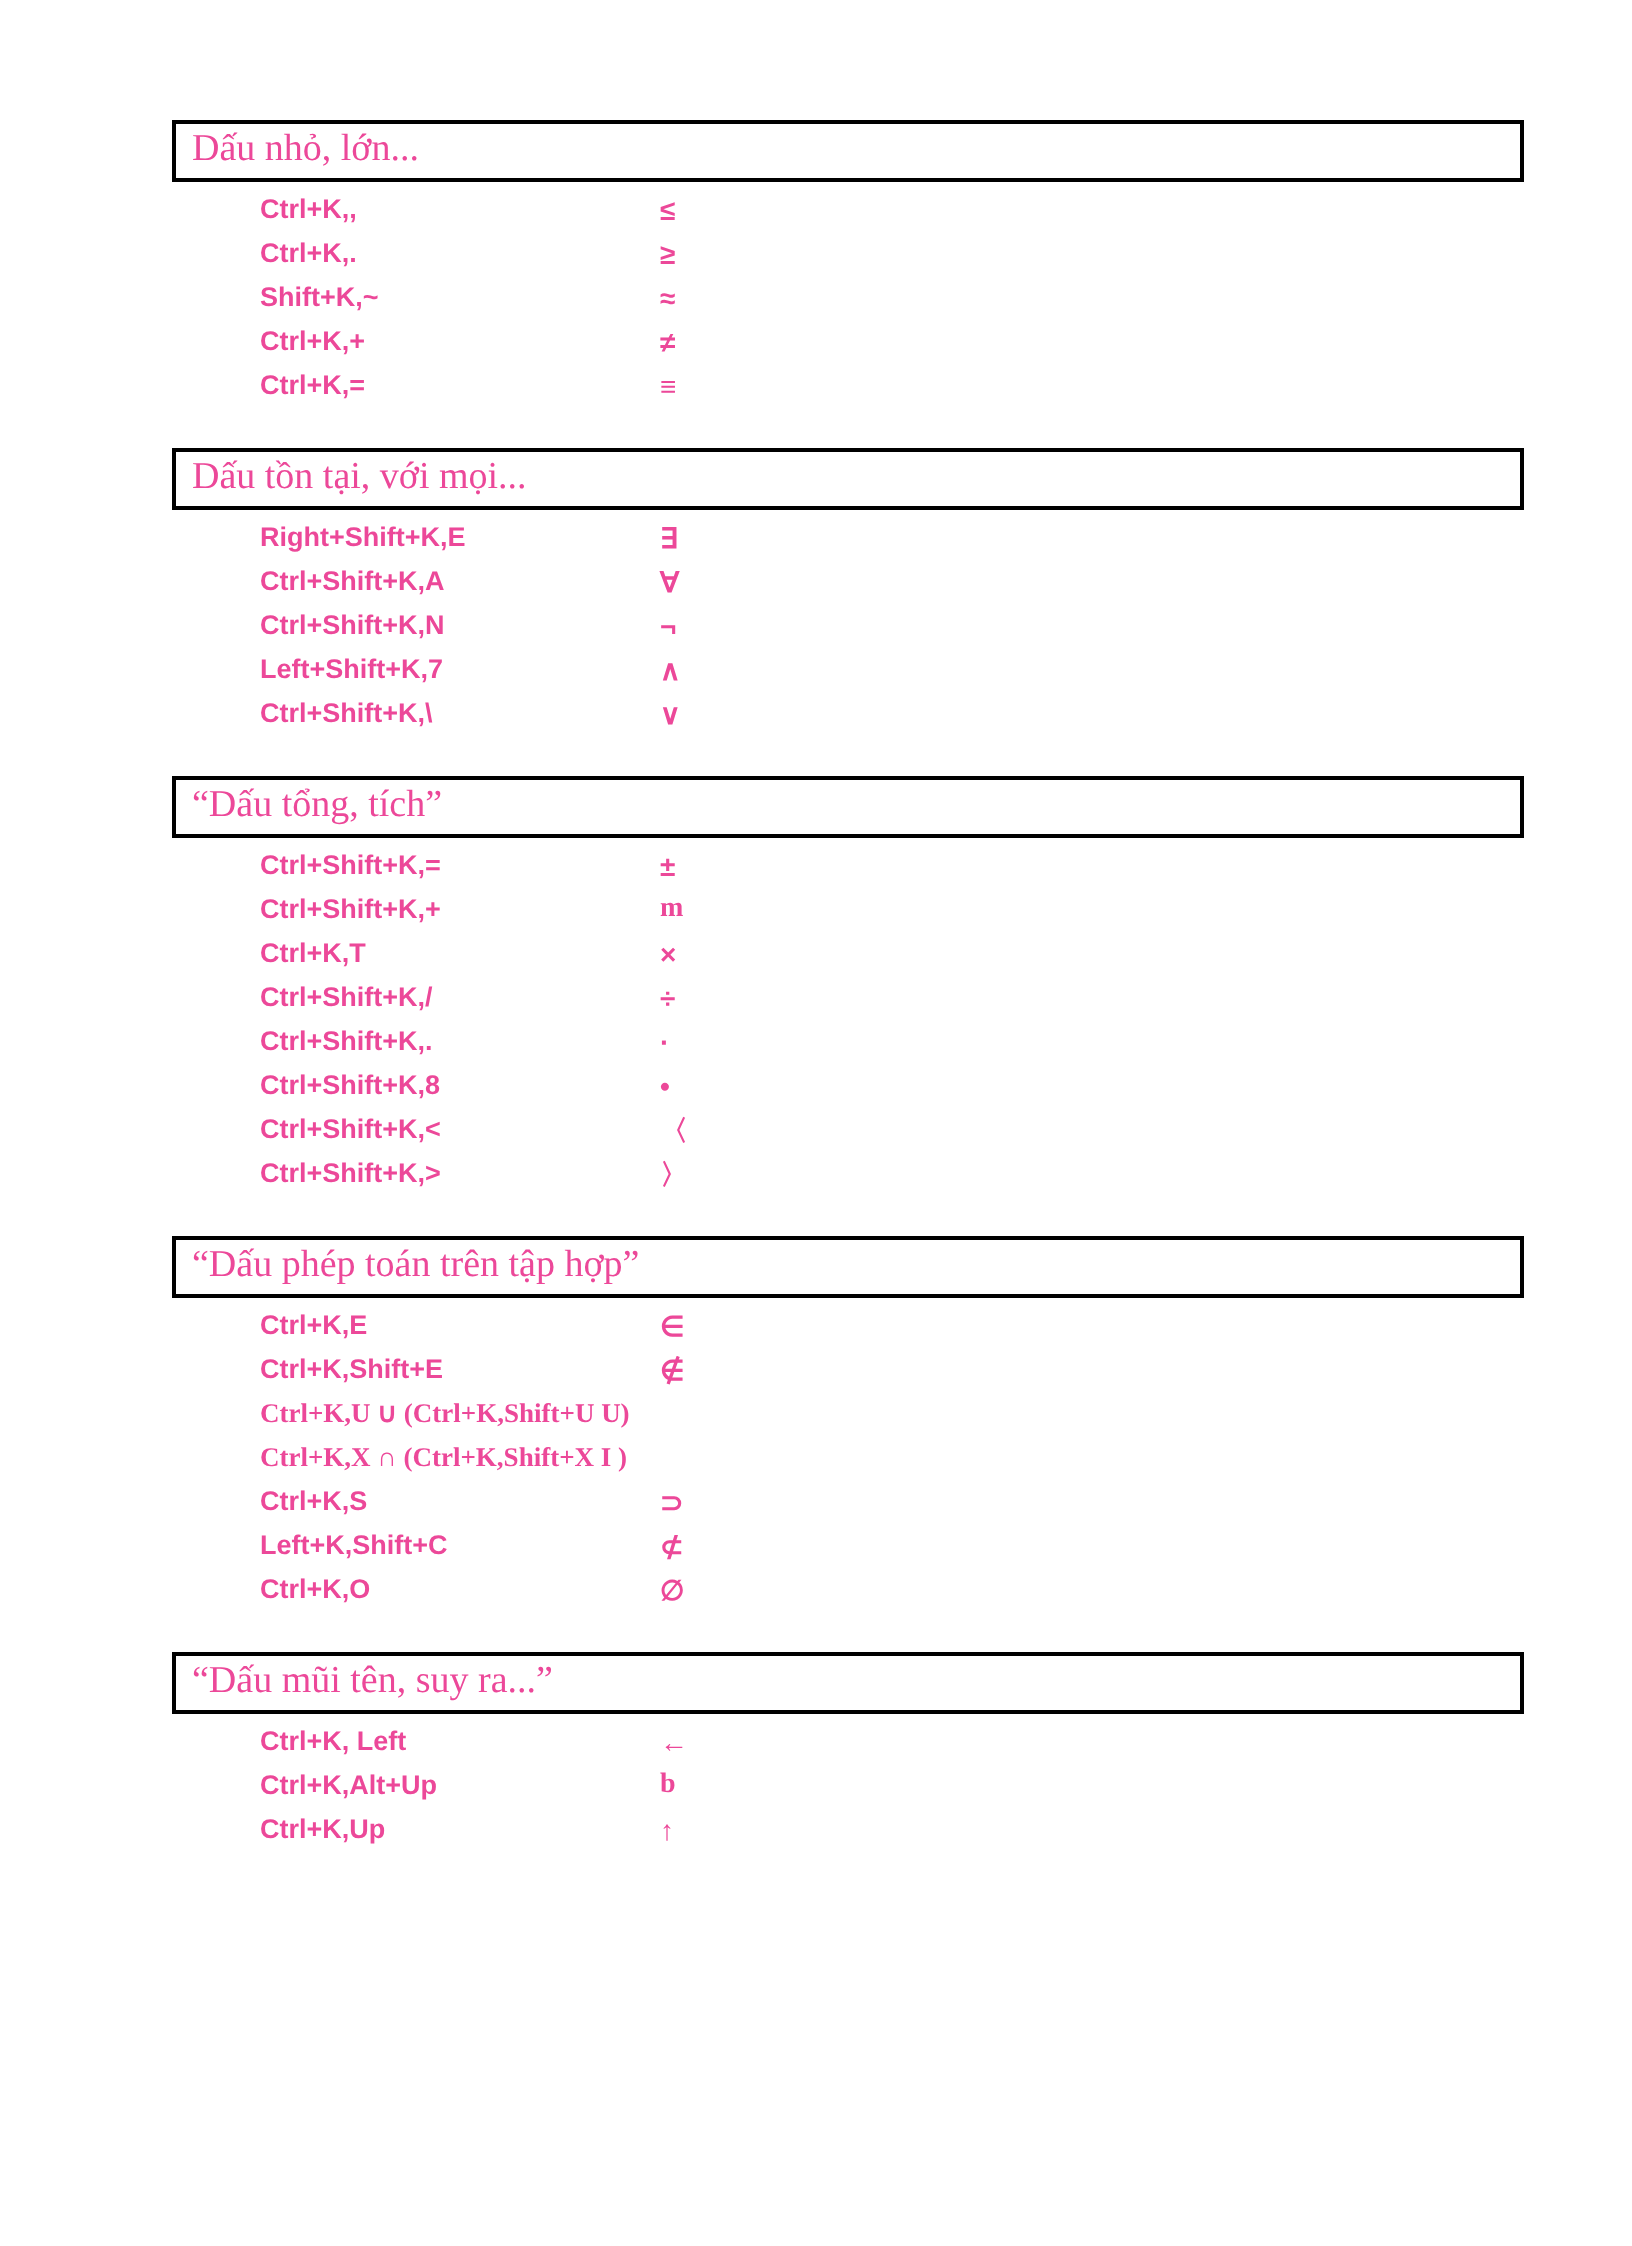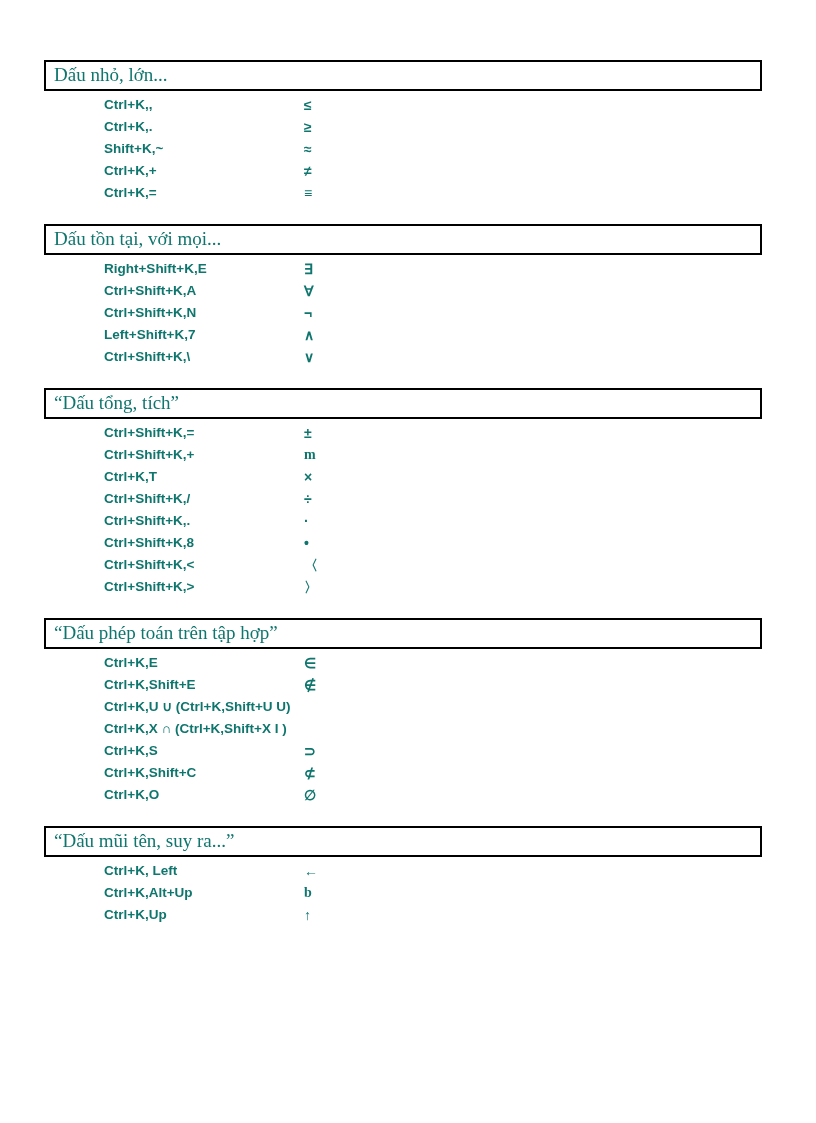--- a/index.html
+++ b/index.html
@@ -5,60 +5,61 @@
   html, body {
     margin: 0;
     padding: 0;
     background: #fff;
     width: 816px;
   }
   .page {
     width: 816px;
     min-height: 1123px;
     box-sizing: border-box;
-    padding: 60px 54px 60px 44px;
+    padding: 60px 54px 60px 86px;
     font-family: "Times New Roman", Times, serif;
     font-size: 15px;
-    color: #0f766e;
+    color: #ec4899;
   }
   .section {
     margin-bottom: 20px;
   }
   .section-header {
     border: 2px solid #000;
     border-right-width: 2px;
     border-left-width: 2px;
     border-top-width: 2px;
     border-bottom-width: 2px;
     padding: 2px 8px 3px 8px;
     margin: 0 0 3px 0;
     font-family: "Times New Roman", Times, serif;
     font-size: 19px;
     font-weight: normal;
   }
   .rows {
-    margin-left: 60px;
+    margin-left: 44px;
     margin-top: 2px;
   }
   .row {
     display: flex;
     align-items: center;
     font-family: Arial, Helvetica, sans-serif;
     font-weight: bold;
     font-size: 13.5px;
     line-height: 20px;
     padding: 1px 0;
   }
   .row .shortcut {
     width: 200px;
     flex: 0 0 200px;
   }
   .row .merged {
     
     flex: 1;
+    font-family: Liberation Serif, serif;
   }
   .row .symbol {
     font-weight: bold;
     font-size: 14px;
     min-width: 20px;
   }
   .sym-serif {
     font-family: "Times New Roman", Times, serif;
     font-size: 17px;
   }
@@ -173,21 +174,21 @@
         <span class="merged">Ctrl+K,U ∪ (Ctrl+K,Shift+U U)</span>
       </div>
       <div class="row">
         <span class="merged">Ctrl+K,X ∩ (Ctrl+K,Shift+X Ι )</span>
       </div>
       <div class="row">
         <span class="shortcut">Ctrl+K,S</span>
         <span class="symbol">⊃</span>
       </div>
       <div class="row">
-        <span class="shortcut">Ctrl+K,Shift+C</span>
+        <span class="shortcut">Left+K,Shift+C</span>
         <span class="symbol">⊄</span>
       </div>
       <div class="row">
         <span class="shortcut">Ctrl+K,O</span>
         <span class="symbol">∅</span>
       </div>
     </div>
   </div>
 
   <div class="section">

